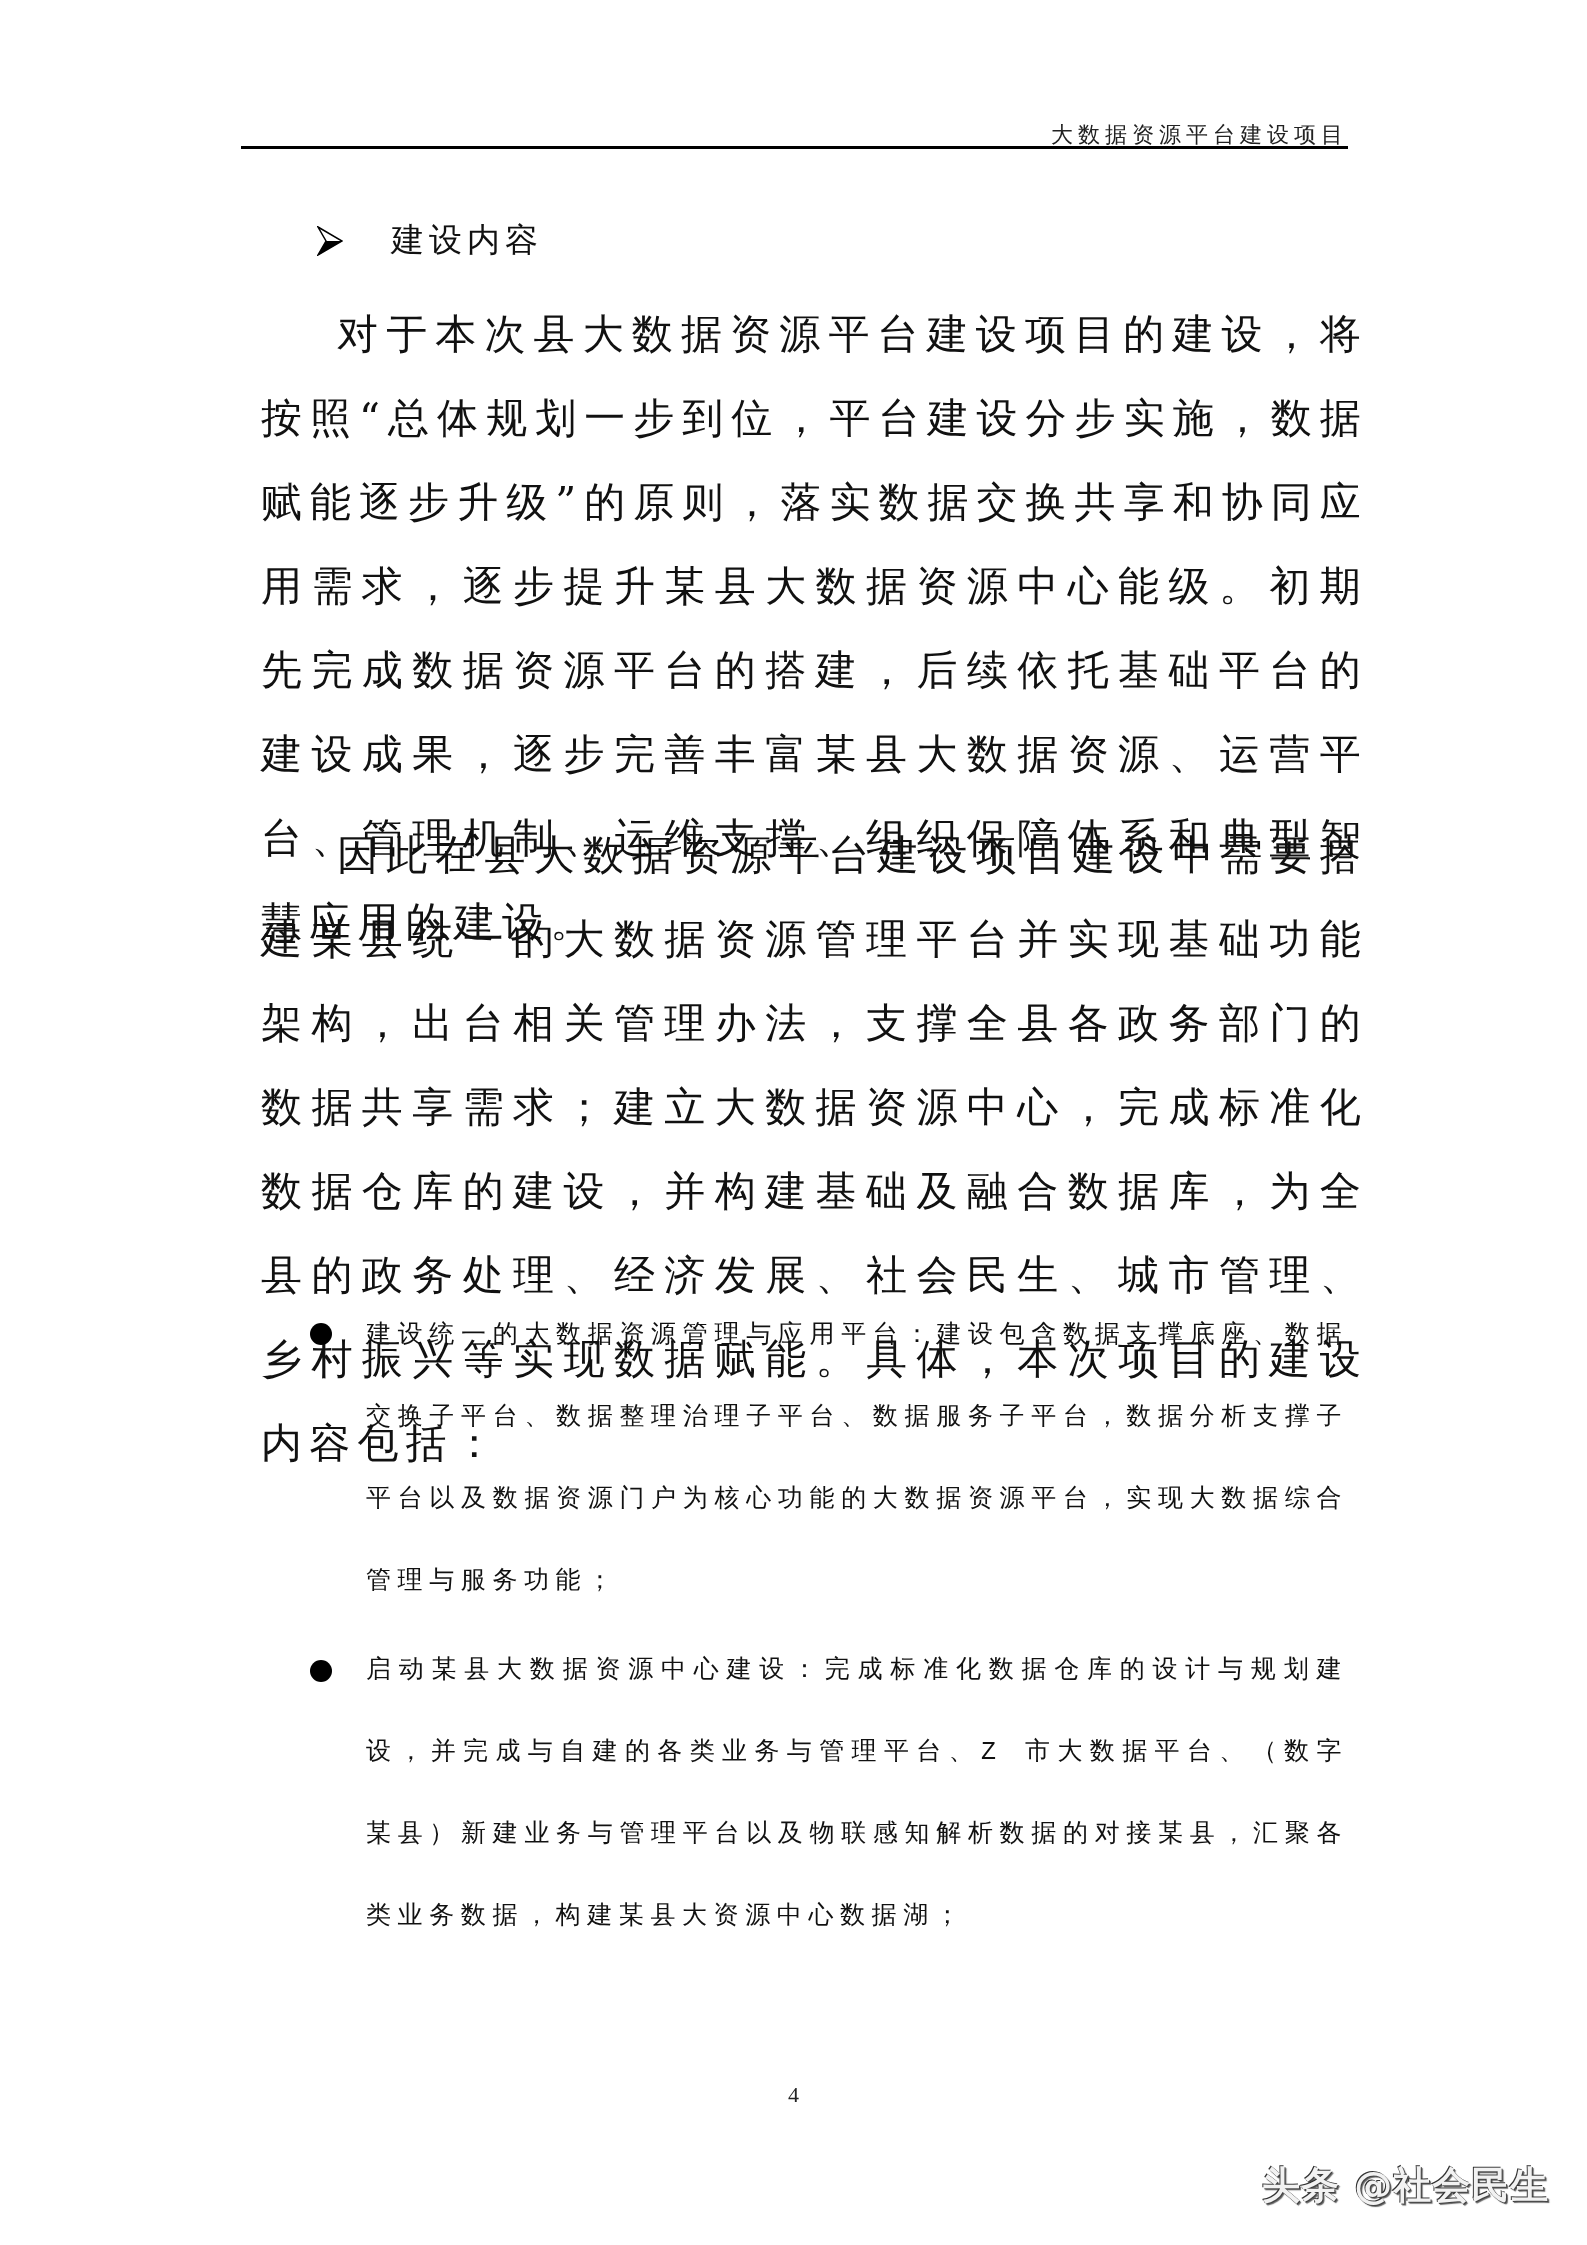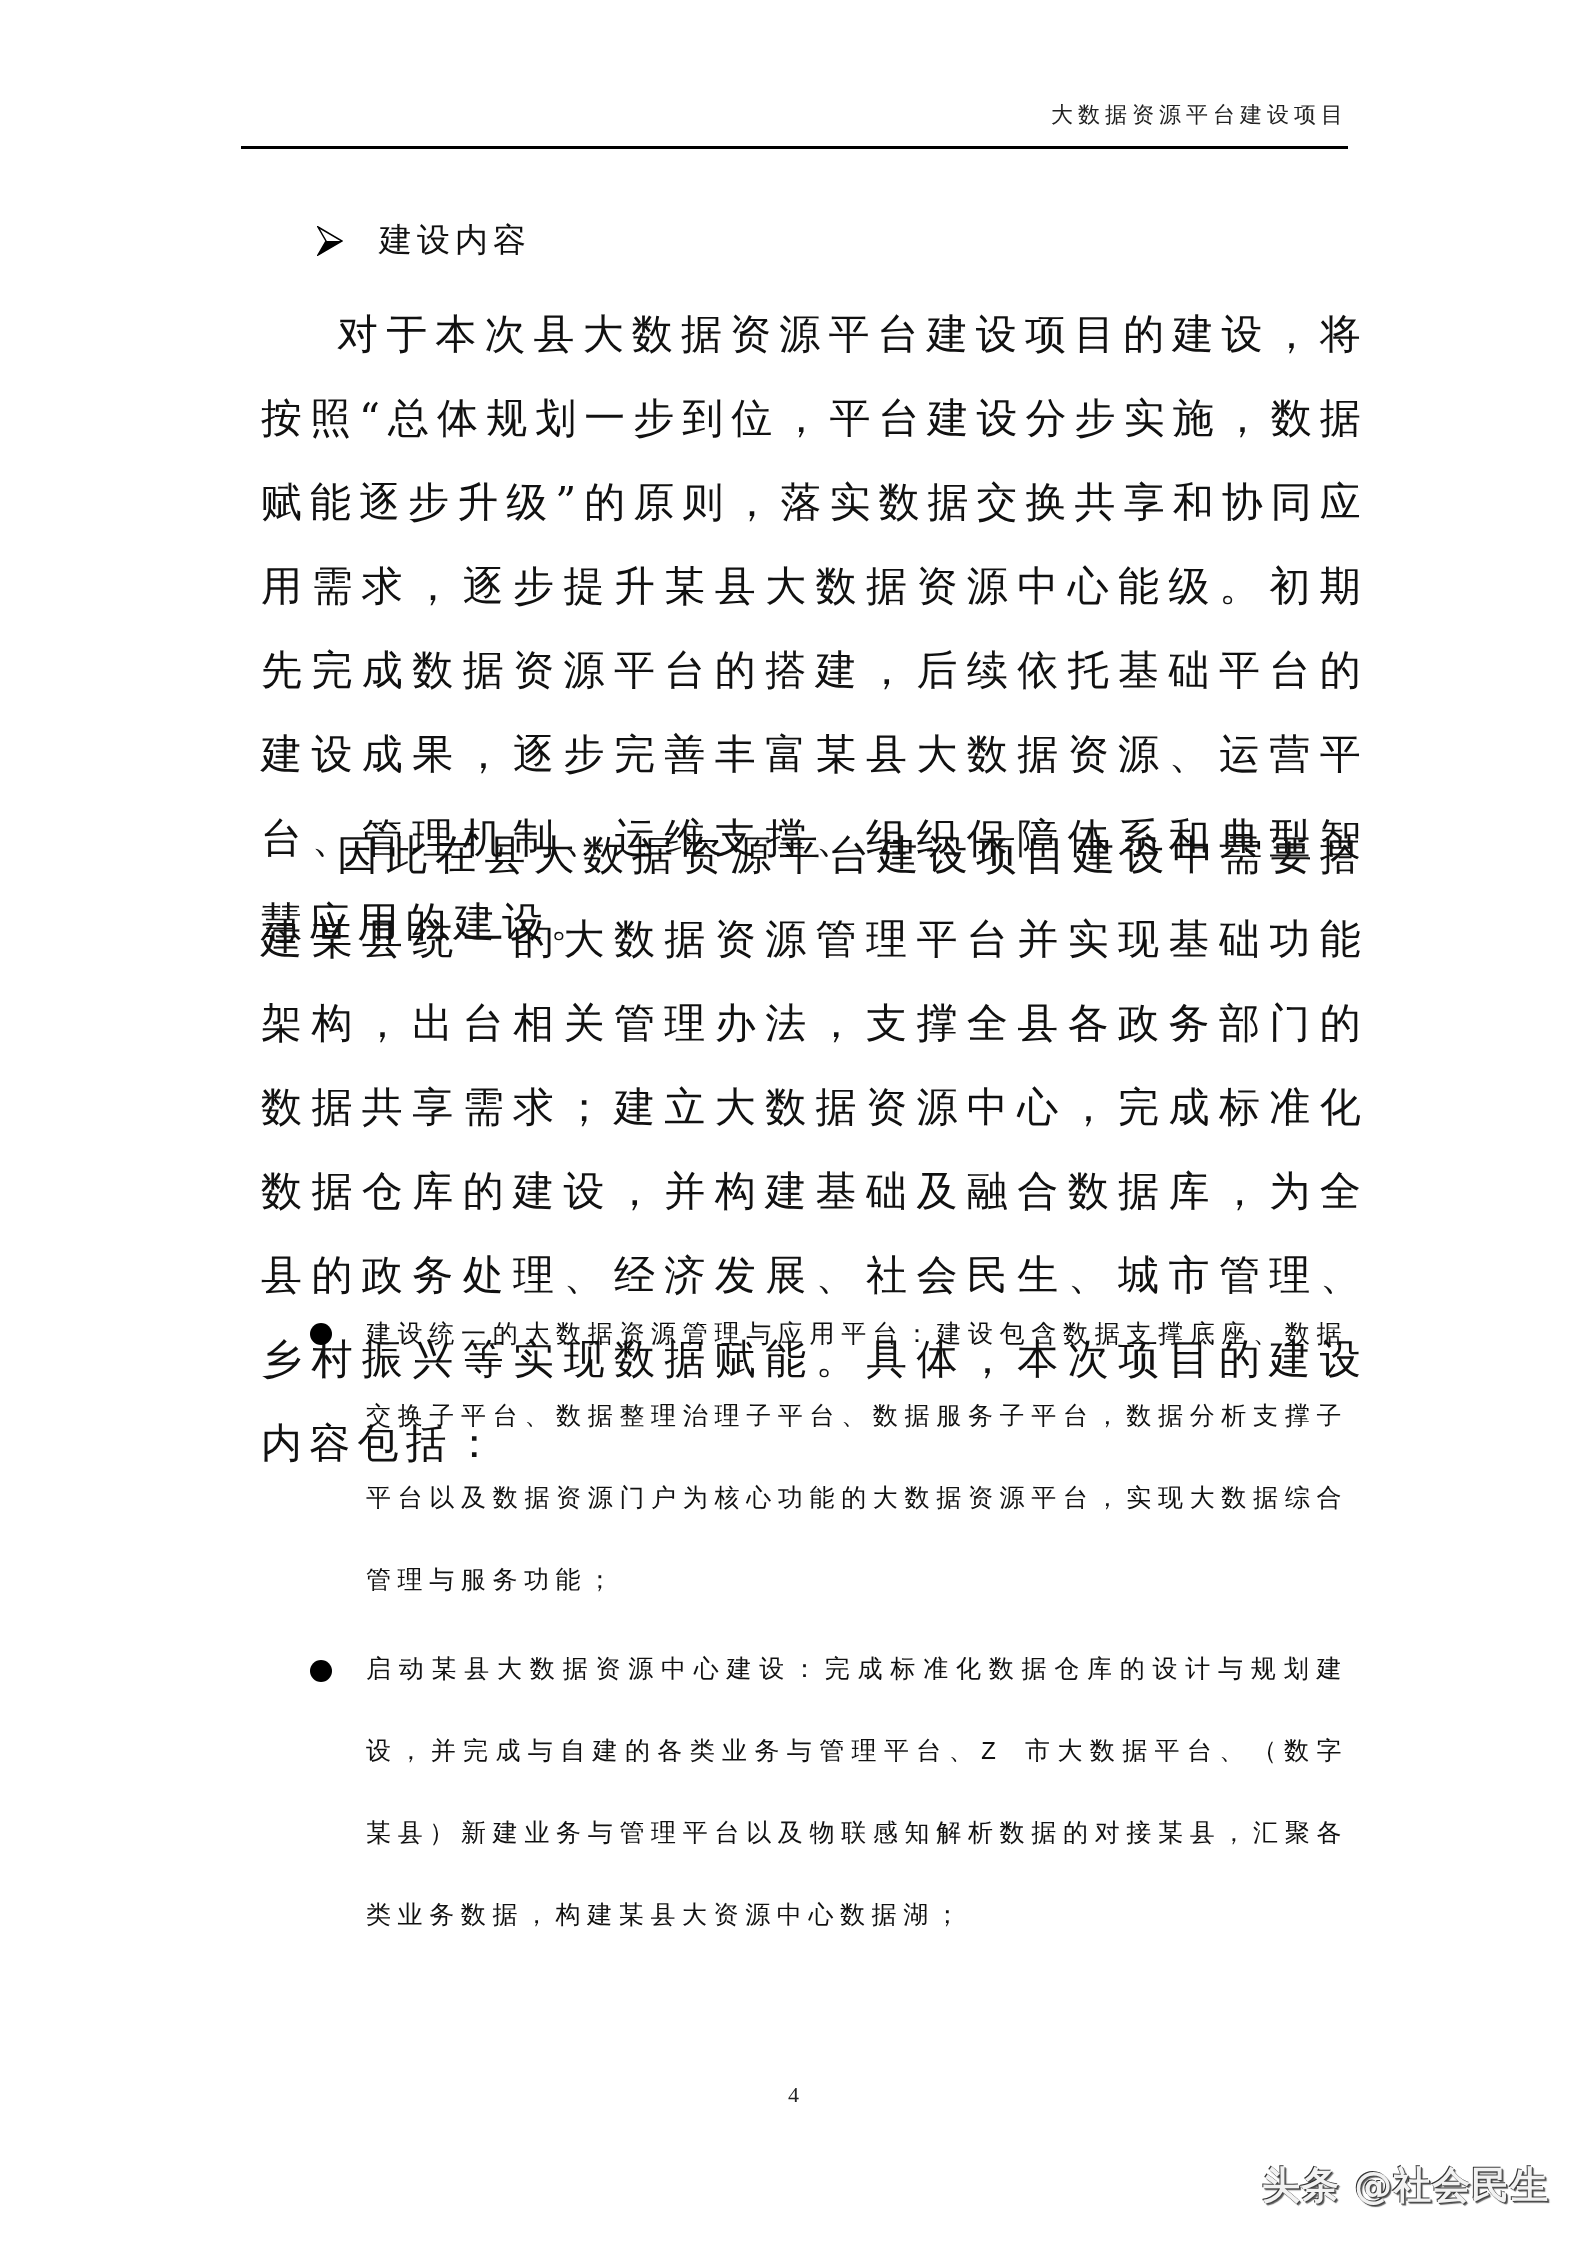--- a/index.html
+++ b/index.html
@@ -4,33 +4,33 @@
   <style>
     html, body { margin: 0; padding: 0; background: #ffffff; }
     body {
       width: 1587px; height: 2245px; position: relative; overflow: hidden;
       font-family: "DejaVu Serif", "Liberation Serif", serif;
       color: #111111;
     }
     .page { position: absolute; left: 0; top: 0; width: 1587px; height: 2245px; }
 
     .running-header {
-      position: absolute; left: 241px; width: 1107px; top: 100px;
+      position: absolute; left: 241px; width: 1107px; top: 120px;
       text-align: right; font-size: 22px; letter-spacing: 5px; color: #222;
       font-family: "DejaVu Sans", "Liberation Sans", sans-serif;
     }
     .header-rule {
       position: absolute; left: 241px; width: 1107px; top: 146px; height: 3px; background: #000;
     }
 
     .content { position: absolute; left: 241px; width: 1107px; top: 200px; }
 
     .section-heading {
       position: absolute; left: 76px; top: 20px; height: 40px;
-      display: flex; align-items: center; font-size: 33px; letter-spacing: 5px;
+      display: flex; align-items: center; font-size: 33px; letter-spacing: 5px; gap: 12px;
     }
     .section-heading .arrow { width: 26px; height: 30px; margin-right: 36px; }
 
     .para {
       position: absolute; left: 12px; width: 1107px;
       font-size: 41px; line-height: 84px; letter-spacing: 7.2px;
       text-align: justify; text-indent: 76px; margin: 8px;
     }
     .para1 { top: 84px; }
     .para2 { top: 605px; }

